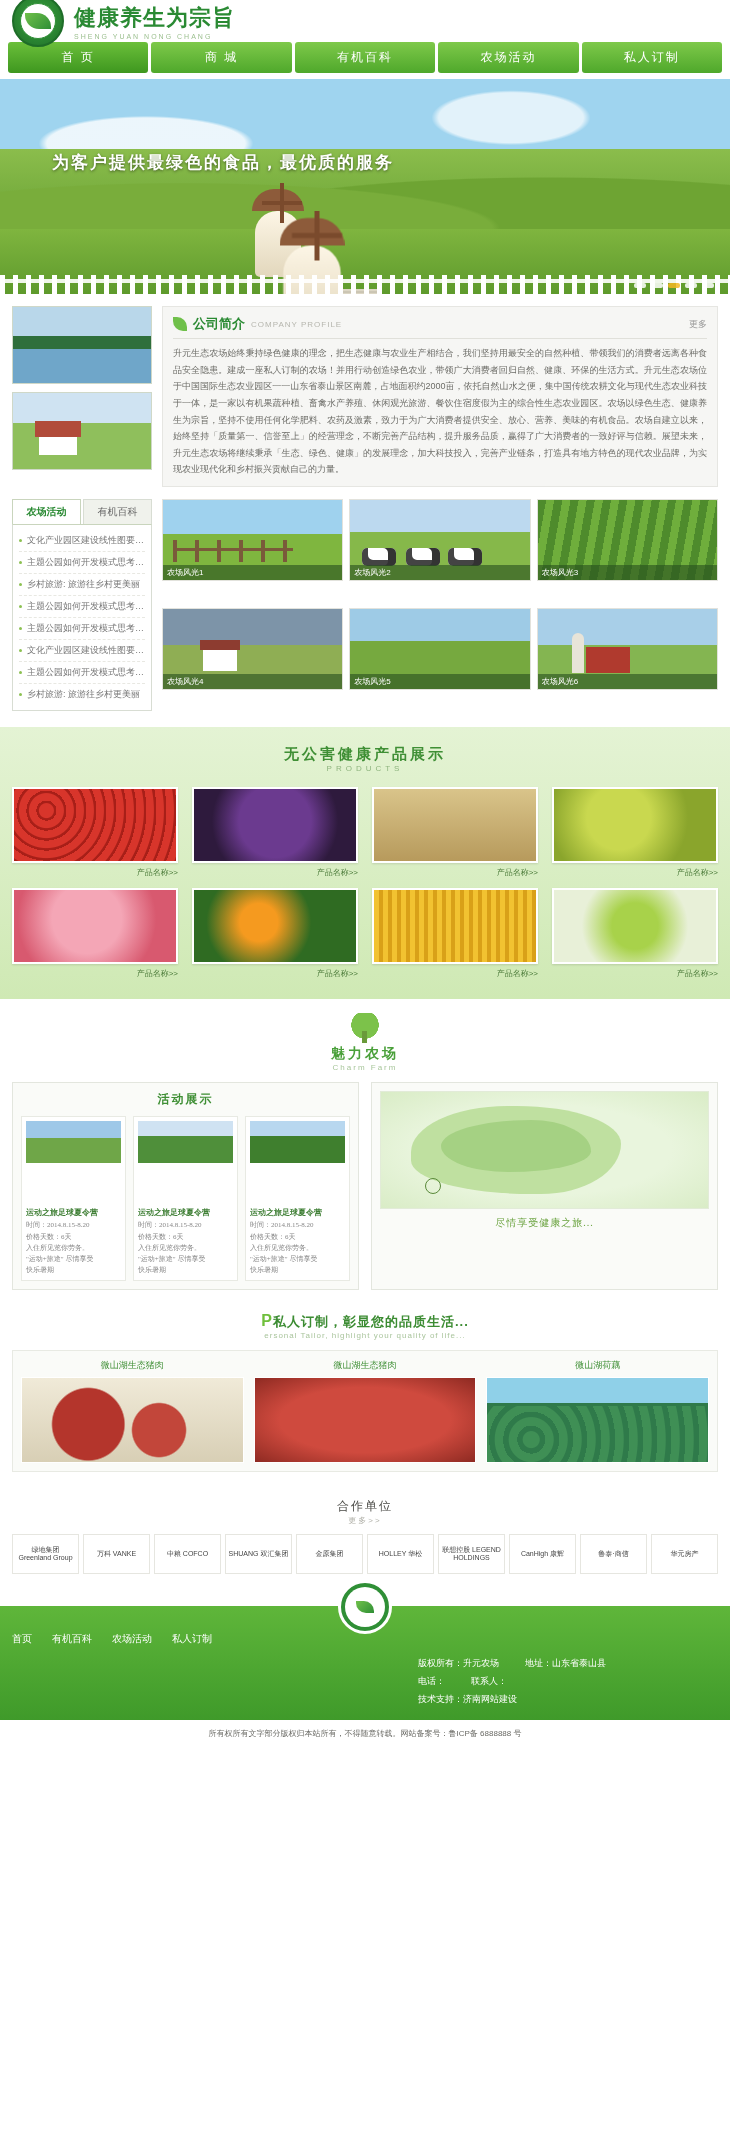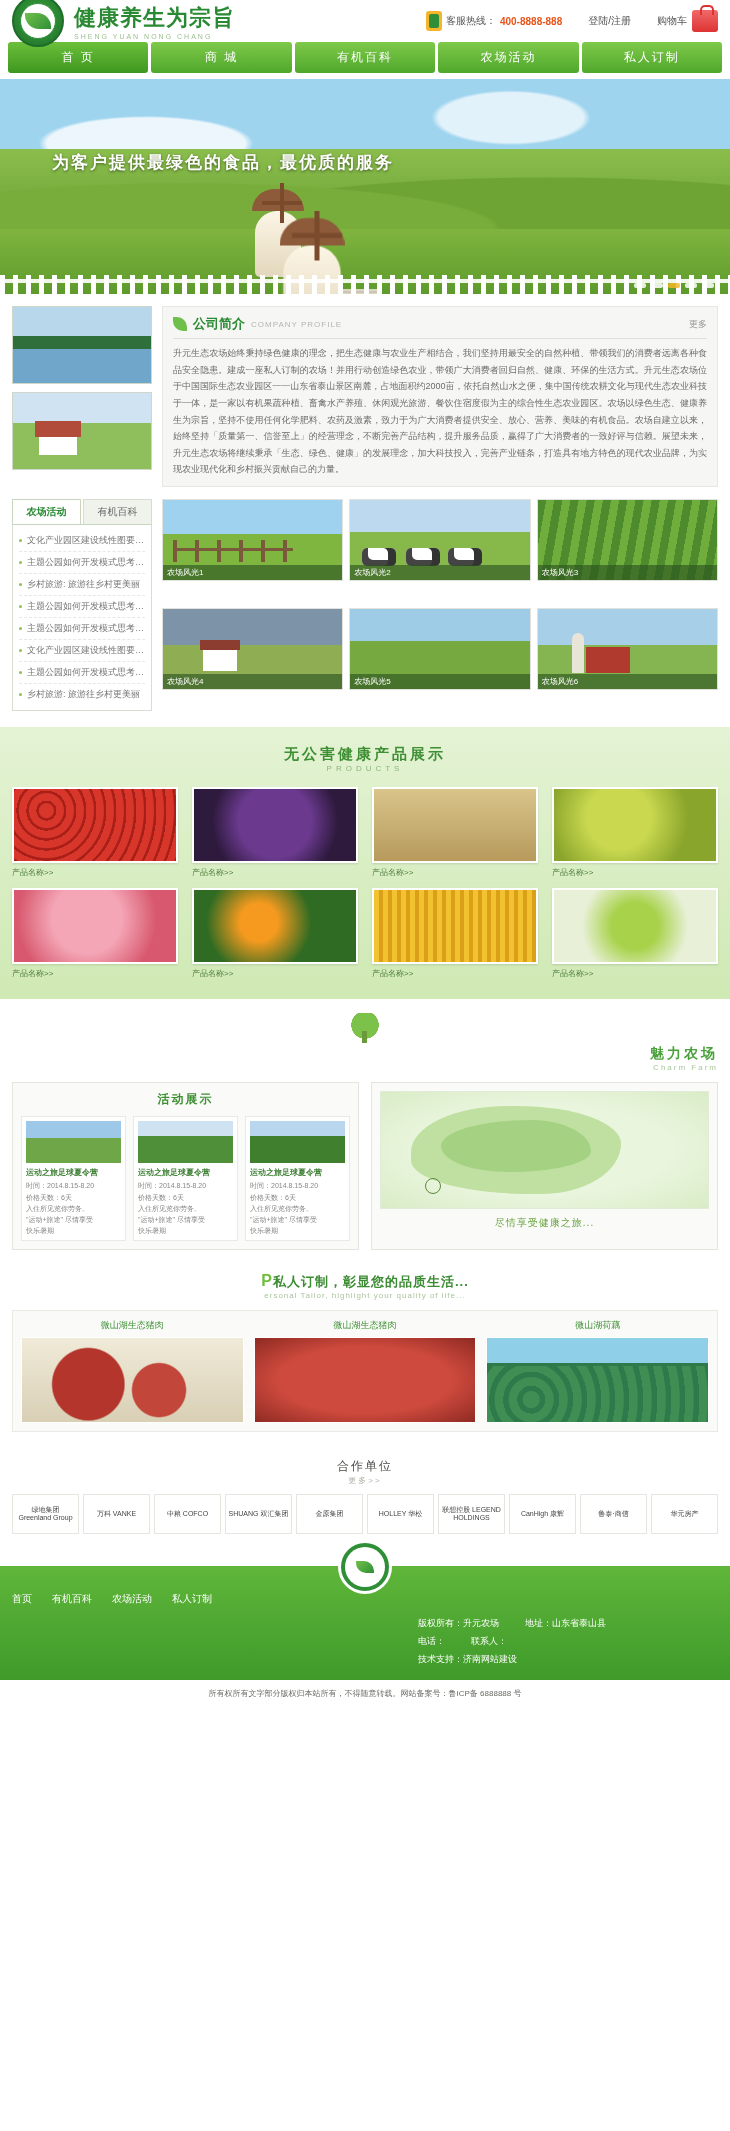--- a/index.html
+++ b/index.html
@@ -100,46 +100,46 @@
   .g6 { background: linear-gradient(#9ecbe6 0 40%, #76a93f 40% 100%); }
 
   
   .products { background: linear-gradient(#e4f3d4, #cfe9b4); padding: 12px 12px 20px 12px; position:relative; margin-top:4px; }
   .prod-head { text-align:center; padding: 6px 0 14px 0; }
   .prod-head .cn { font-size: 15px; color:#3f8f35; font-weight:bold; letter-spacing:3px; }
   .prod-head .en { font-size: 8px; color:#8fb57f; letter-spacing:4px; }
   .prod-grid { display:grid; grid-template-columns: repeat(4, 1fr); gap: 10px 14px; }
   .pcell { }
   .pimg { height: 76px; border:2px solid #fff; box-shadow: 0 1px 2px rgba(0,0,0,.12); overflow:hidden; }
-  .pname { font-size: 8px; color:#4a7a39; text-align:left; padding-top: 4px; }
+  .pname { font-size: 8px; color:#4a7a39; text-align:right; padding-top: 4px; }
   .p-straw { background: repeating-radial-gradient(circle at 20% 30%, #d8352b 0 7px, #a81f18 8px 10px), #7d1510; }
   .p-grape { background: radial-gradient(circle at 50% 45%, #6b3a8f 0 40%, #2e1a3d 70%), #2b5a1f; }
   .p-bean { background: linear-gradient(#d9c48a,#b79a5c); }
   .p-plum { background: radial-gradient(circle at 40% 40%, #c9d84f 0 30%, #8aa52c 65%), #5d7a20; }
   .p-apple { background: radial-gradient(circle at 45% 40%, #f4a6b6 0 35%, #d8596f 70%), #8e2f41; }
   .p-orange { background: radial-gradient(circle at 40% 45%, #f59a1f 0 18%, #2f6b22 50%), #24511a; }
   .p-corn { background: repeating-linear-gradient(90deg,#f2c231 0 5px,#d9a018 5px 9px), #6d8f2a; }
   .p-lime { background: radial-gradient(circle at 50% 50%, #a8d24a 0 26%, #e8f0d8 60%), #cfe0b0; }
 
   
   .charm { padding: 14px 12px 10px 12px; }
-  .charm-head { text-align:right; position:relative; padding-bottom: 10px; }
+  .charm-head { text-align:center; position:relative; padding-bottom: 10px; }
   .charm-head .tree { width: 38px; height: 30px; margin: 0 auto 2px auto; background: radial-gradient(circle at 50% 40%, #7cc24a 0 52%, transparent 53%); position:relative; }
   .charm-head .tree:after { content:""; position:absolute; left:16px; bottom:0; width:5px; height:12px; background:#6a9a3a; }
   .charm-head .cn { font-size: 14px; font-weight:bold; color:#4aa03a; letter-spacing:3px; }
   .charm-head .en { font-size: 8px; color:#a9c79c; letter-spacing:2px; }
-  .charm-row { display:flex; gap: 12px; }
+  .charm-row { display:flex; gap: 12px; font-family: Liberation Serif, serif; }
   .panel { flex:1; border:1px solid #e3e6de; background:#fafbf8; padding: 8px; }
   .panel-title { text-align:center; font-size: 12px; color:#3f8f35; font-weight:bold; letter-spacing:2px; padding-bottom:8px; }
   .acts { display:flex; gap: 7px; }
   .actcard { flex:1; background:#fff; border:1px solid #e8eae3; padding: 4px; }
   .actcard .thumb { height: 42px; background: linear-gradient(#9ec8e8 0 40%, #6fa648 40% 100%); position:relative; overflow:hidden; }
   .actcard .thumb.f2 { background: linear-gradient(#cfe2f2 0 35%, #4f8f3a 35% 100%); }
   .actcard .thumb.f3 { background: linear-gradient(#b8d7ef 0 35%, #3f7f2e 35% 100%); }
-  .actcard .t { font-size: 8px; color:#3f7f35; font-weight:bold; padding: 4px 0 2px 0; line-height:1.4; }
+  .actcard .t { font-size: 8px; color:#3f7f35; font-weight:bold; padding: 4px 0 2px 0; line-height:1.4;margin-top:40px; }
   .actcard .d { font-size: 7px; color:#888; line-height: 1.6; }
   .map { height: 118px; background: radial-gradient(ellipse at 50% 50%, #e9f5dd 0 55%, #d9ecc6 100%); border:1px solid #e2ebd8; position:relative; overflow:hidden; }
   .map .blob { position:absolute; left:30px; top:14px; width:210px; height:88px; background:#bfe0a0; border-radius: 48% 52% 40% 60% / 55% 45% 60% 40%; }
   .map .blob2 { position:absolute; left:60px; top:28px; width:150px; height:52px; background:#a5d183; border-radius: 60% 40% 55% 45% / 50% 60% 40% 50%; }
   .map .compass { position:absolute; left:44px; bottom:14px; width:16px; height:16px; border:1px solid #5a8a3a; border-radius:50%; }
   .map-foot { text-align:center; font-size: 10px; color:#6aa33f; padding-top: 7px; letter-spacing:1px; }
 
   
   .custom { padding: 6px 12px 16px 12px; }
   .custom-head { text-align:center; padding: 6px 0 10px 0; }
@@ -187,32 +187,20 @@
 
   <div class="topbar">
     <div class="logo">
       <div class="inner">
           <div class="leaf"></div>
         </div>
     </div>
     <div class="brand">
       <div class="cn">健康养生为宗旨</div>
       <div class="en">SHENG YUAN NONG CHANG</div>
-    </div>
-    <div class="top-right">
-      <div class="hotline">
-        <div class="ico"></div>
-        <span>客服热线：</span>
-        <span class="num">400-8888-888</span>
-      </div>
-      <a href="#" style="color:#555;text-decoration:none">登陆/注册</a>
-      <div class="cart">
-        <span>购物车</span>
-        <div class="bag"></div>
-      </div>
     </div>
   </div>
 
   <div class="nav">
     <a href="#" class="active">首 页</a>
     <a href="#">商 城</a>
     <a href="#">有机百科</a>
     <a href="#">农场活动</a>
     <a href="#">私人订制</a>
   </div>

